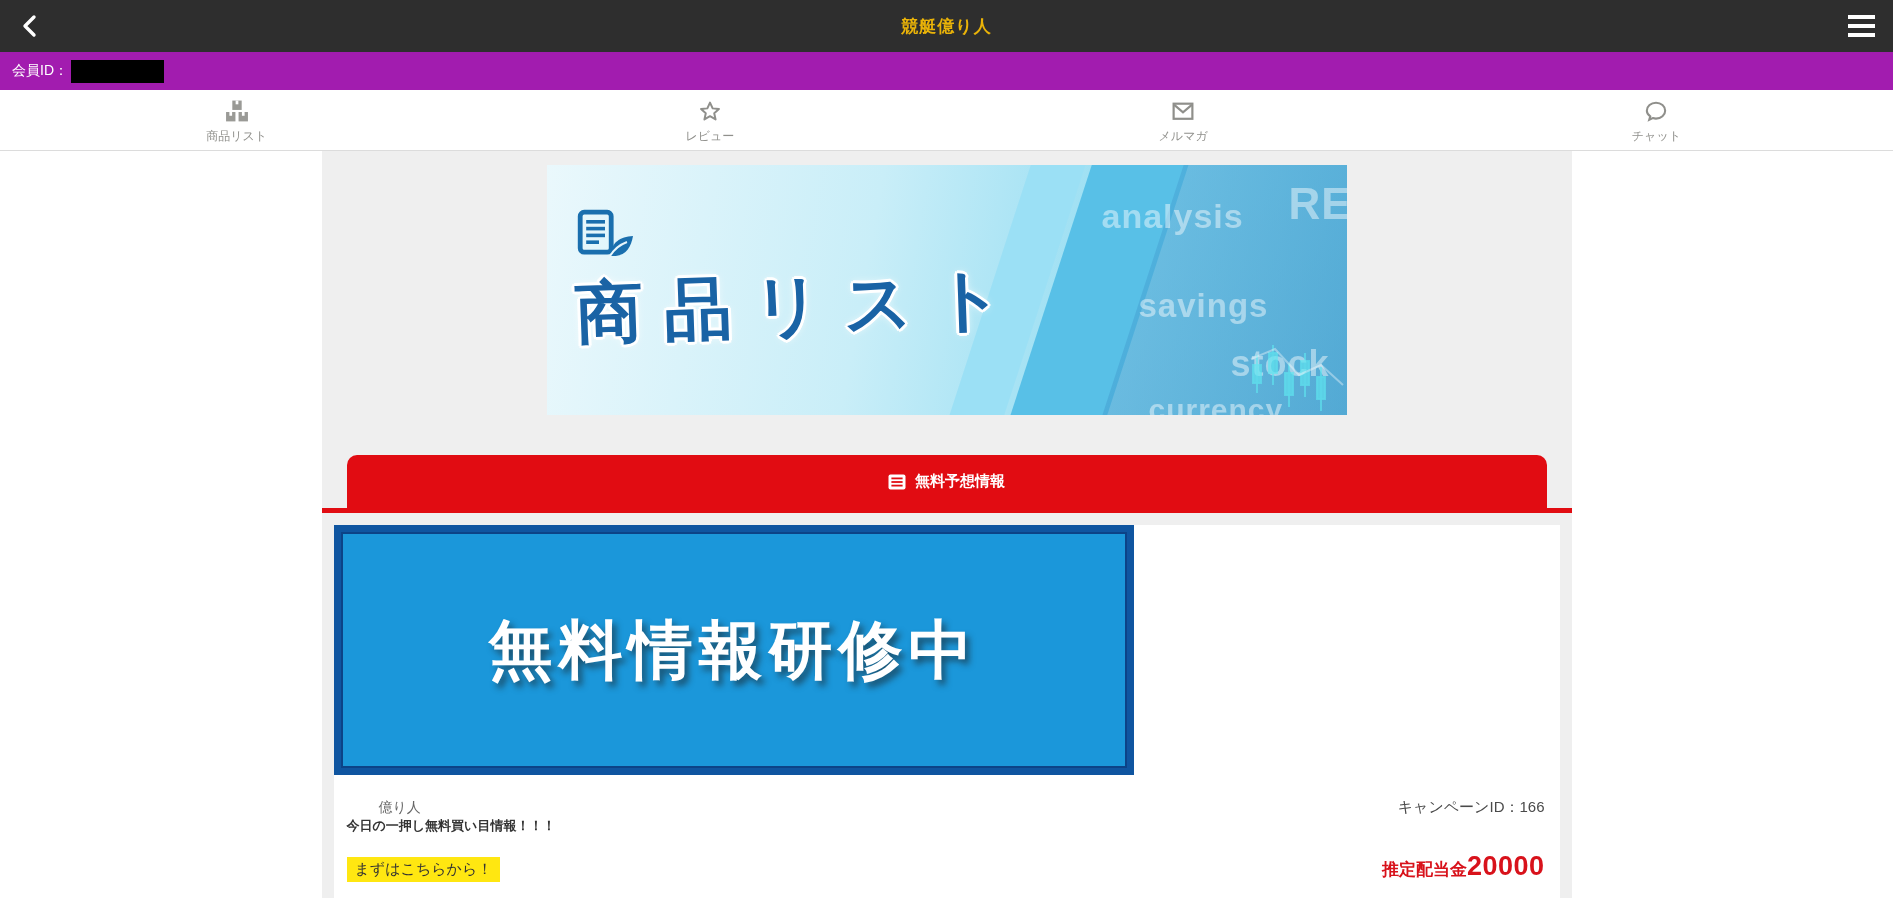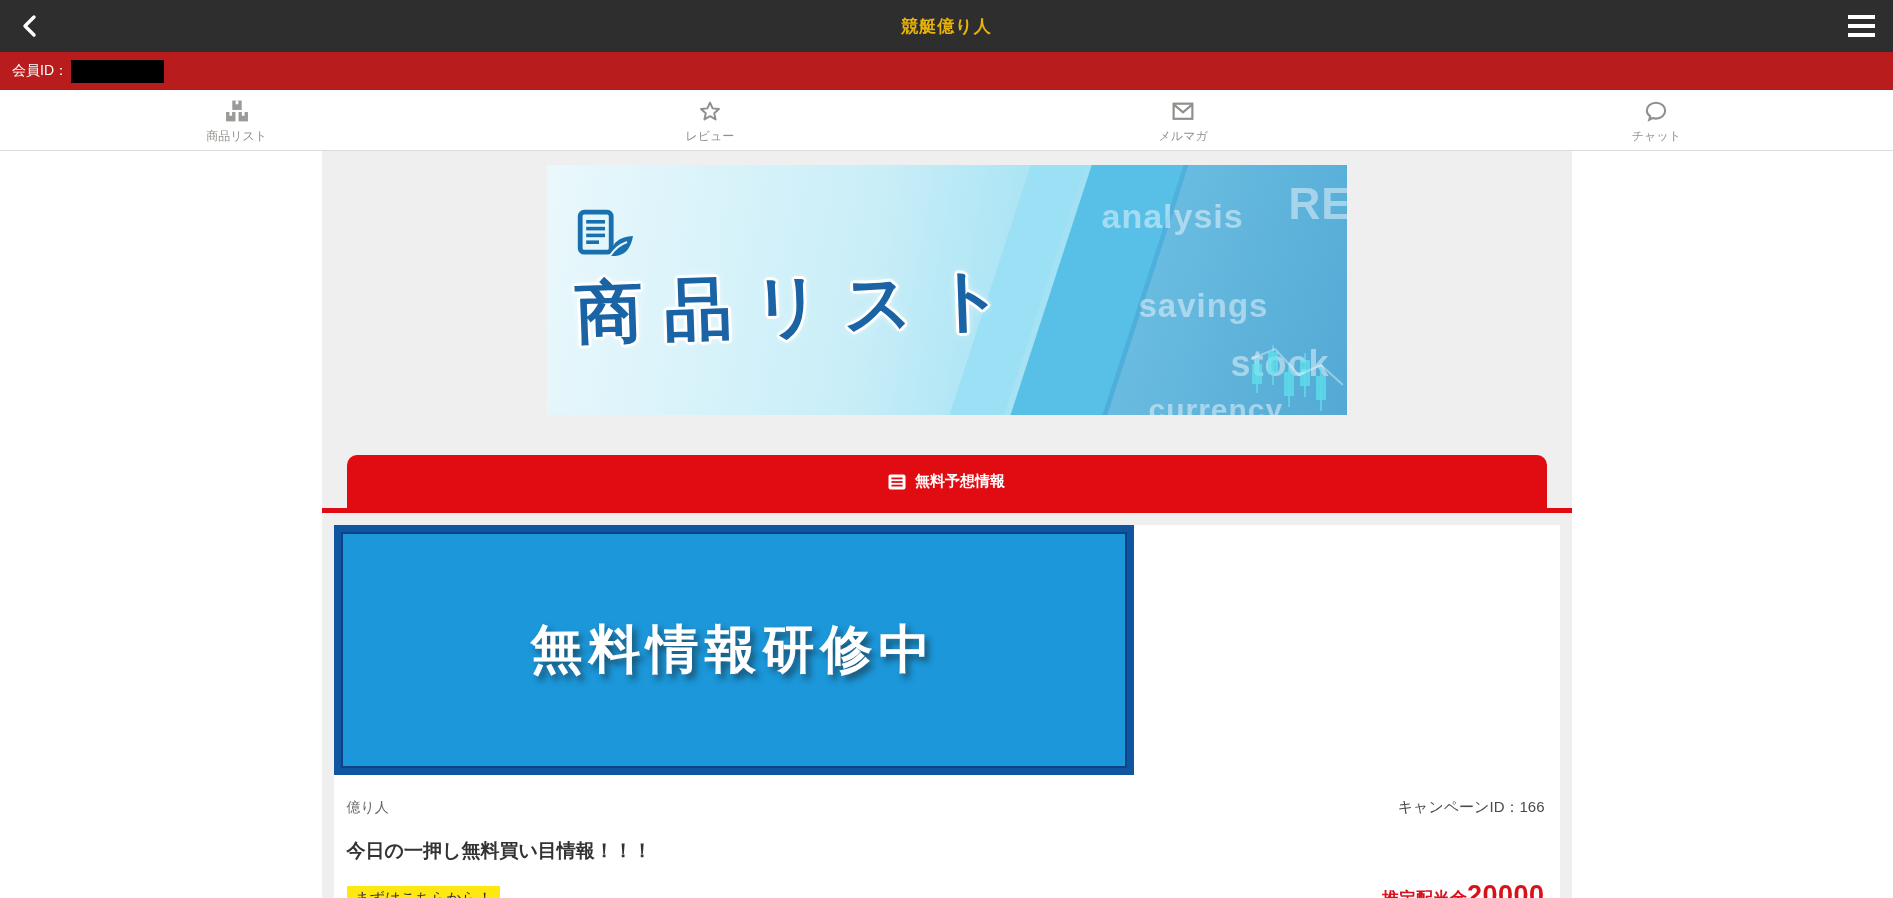--- a/index.html
+++ b/index.html
@@ -10,21 +10,21 @@
   .app-bar { position:relative; height:52px; background:#2e2e2e; display:flex; align-items:center; }
   .back-btn { position:absolute; left:14px; top:10px; width:32px; height:32px; display:flex;
     align-items:center; justify-content:center; cursor:pointer; }
   .app-title { position:absolute; left:0; right:0; text-align:center; color:#eab308;
     font-size:17px; font-weight:bold; letter-spacing:1px; }
   .menu-btn { position:absolute; right:18px; top:13px; width:27px; height:26px; display:flex;
     flex-direction:column; justify-content:space-between; padding:2px 0; cursor:pointer; }
   .menu-btn span { display:block; height:4px; background:#fff; }
 
   
-  .member-bar { height:38px; background:#b91c1c; display:flex; align-items:center; padding:0 12px; }
+  .member-bar { height:38px; background:#a21caf; display:flex; align-items:center; padding:0 12px; }
   .member-label { color:#fff; font-size:14px; }
   .redaction { width:93px; height:23px; background:#000; margin-left:3px; }
 
   
   .nav { height:61px; background:#fff; border-bottom:1px solid #dcdcdc; display:flex; }
   .nav-item { flex:1; display:flex; flex-direction:column; align-items:center;
     justify-content:flex-start; padding-top:9px; gap:4px; cursor:pointer; }
   .nav-label { font-size:12px; color:#90908c; }
   .nav-item.active .nav-label { color:#b08d4f; }
 
@@ -59,26 +59,26 @@
     color:#fff; font-size:15px; font-weight:bold; cursor:pointer; border-radius:10px 10px 0 0; }
   .tab-column { height:41px; background:#bf9a58; }
   .tab-free { height:53px; background:#e10c12; }
   .red-line { height:5px; background:#e10c12; }
 
   
   .card { margin:12px 12px 0; background:#fff; height:378px; overflow:hidden; }
   .campaign-banner { width:800px; height:250px; background:#1b97da; border:7px solid #0f55a0;
     box-shadow:inset 0 0 0 2px #0c4387; display:flex; align-items:center; justify-content:center; }
   .campaign-banner-text { font-family:Liberation Serif, serif; color:#fff;
-    font-size:52px; font-weight:bold; letter-spacing:6px; white-space:nowrap;
+    font-size:64px; font-weight:bold; letter-spacing:6px; white-space:nowrap;
     text-shadow:4px 5px 6px rgba(25,25,25,.55); }
-  .meta-row { display:flex; justify-content:space-between; align-items:flex-end; padding:23px 15px 0 13px; }
+  .meta-row { display:flex; justify-content:space-between; align-items:flex-end; padding:23px 15px 0 13px;margin-left:32px; }
   .provider { font-size:14px; color:#666; }
   .campaign-id { font-size:15px; color:#4a4a4a; }
-  .card-title { padding:0 13px; margin-top:21px; font-size:19px; font-weight:bold; color:#333; }
+  .card-title { padding:0 13px; font-size:13px; font-weight:bold; color:#333; }
   .bottom-row { display:flex; justify-content:space-between; align-items:flex-end; padding:16px 15px 0 13px; }
   .note { background:#ffe711; color:#333; font-size:15px; padding:3px 8px; }
   .payout { color:#d8121b; font-weight:bold; display:flex; align-items:baseline; }
   .payout-label { font-size:17px; }
   .payout-value { font-size:27px; letter-spacing:0.5px; }
 </style>
 </head>
 <body>
 
 <header class="app-bar">

